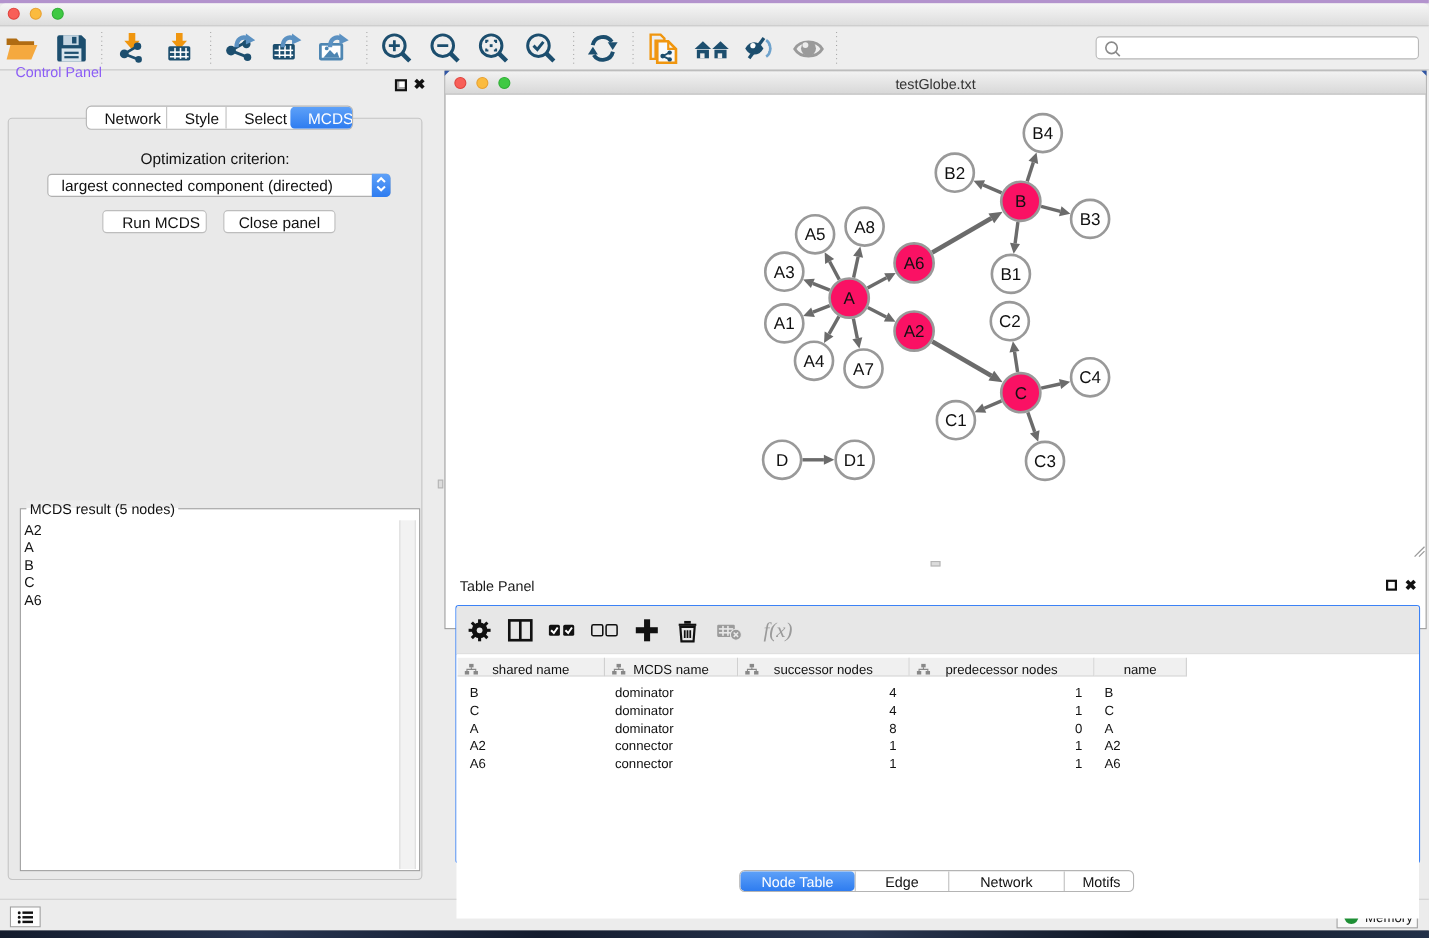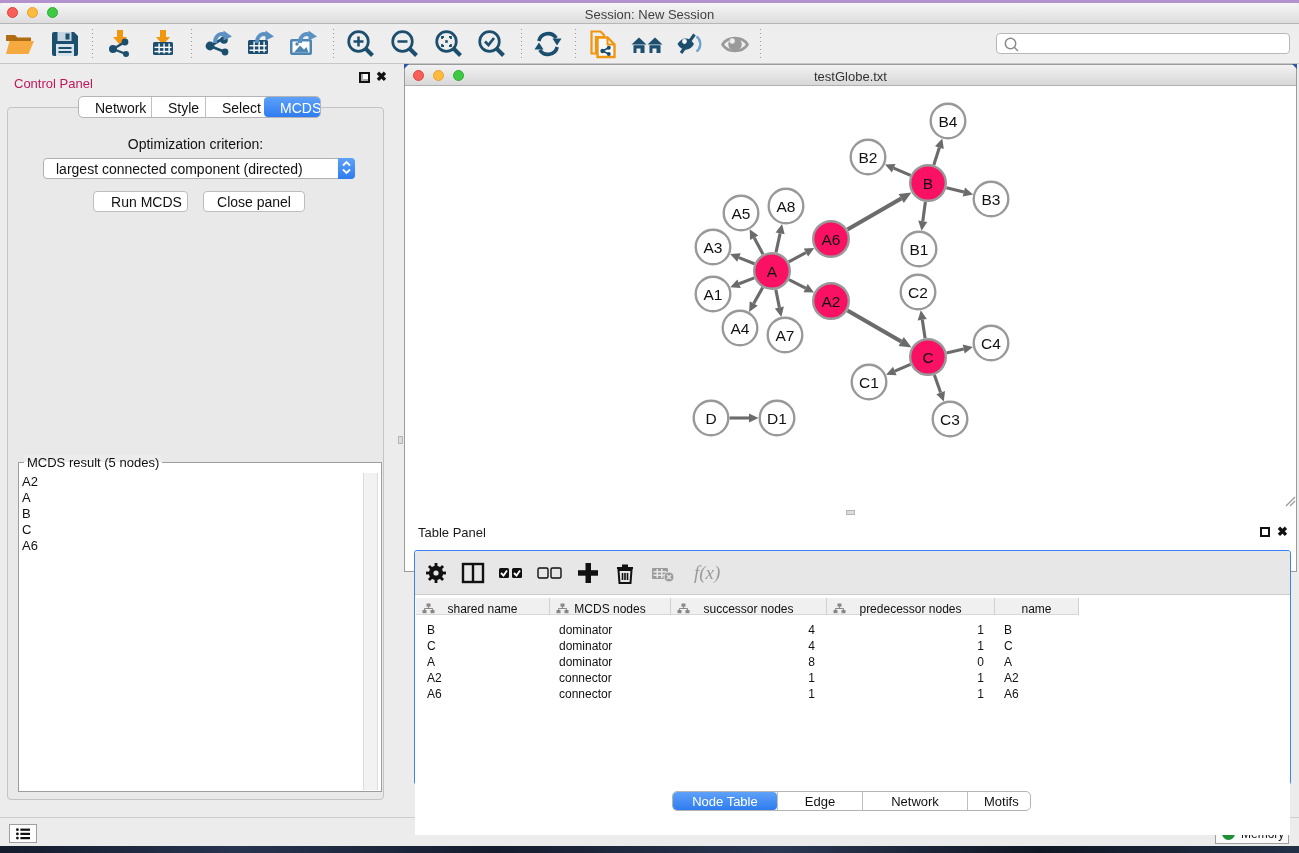--- a/index.html
+++ b/index.html
@@ -15,21 +15,21 @@
 #titlebar .tl { position:absolute; border-radius:50%; width:11px; height:11px; top:4px; }
 #title-text { width:100%; text-align:center; top:4px; font-size:13px; color:#404040; }
 
 #toolbar { left:0; top:25px; width:1299px; height:39px; background:#eeeeee; border-bottom:1px solid #c6c6c6; }
 .sep { position:absolute; top:4px; height:30px; width:1px;
   background-image:linear-gradient(#9a9a9a 1px, transparent 1px); background-size:1px 4px; }
 .ticon { position:absolute; top:3px; width:32px; height:32px; }
 #searchbox { left:996px; top:8px; width:294px; height:21px; background:#ffffff;
   border:1px solid #b8b8b8; border-radius:4px; }
 
-#cp-title { left:14px; top:76px; font-size:13px; color:#be185d; }
+#cp-title { left:14px; top:58px; font-size:13px; color:#8b5cf6; }
 #cp-sq { left:359px; top:72px; width:11px; height:11px; border:2px solid #111; background:#fff; box-shadow:2px -2px 0 #aaa inset; }
 #cp-x { left:376px; top:69px; font-size:13px; font-weight:bold; color:#111; }
 #cp-inner { left:7px; top:107px; width:377px; height:693px; background:#e9e9e9;
   border:1px solid #c4c4c4; border-radius:4px; }
 .tabs { display:flex; border:1px solid #b4b4b4; border-radius:5px; background:#fff; overflow:hidden; }
 .tab { font-size:14px; color:#111; text-align:center; padding:3px 16px; border-left:1px solid #c0c0c0; }
 .tab:first-child { border-left:none; }
 .tab.sel { background:linear-gradient(#5ea1f8,#2e7cf0); color:#fff; border-left:none; border-radius:4px; }
 #cp-tabs { left:78px; top:96px; width:243px; height:22px; }
 #cp-tabs .tab:nth-child(1){width:72px;} #cp-tabs .tab:nth-child(2){width:54px;}
@@ -81,21 +81,20 @@
 #bot-tabs .tab { font-size:13px; padding-top:2px; }
 #bot-tabs .tab:nth-child(1){width:112px;} #bot-tabs .tab:nth-child(2){width:91px;}
 #bot-tabs .tab:nth-child(3){width:113px;} #bot-tabs .tab:nth-child(4){width:63px;}
 </style></head>
 <body>
 <div class="abs" id="wall-top"></div>
 <div class="abs" id="titlebar">
   <div class="tl" style="left:7px;background:#f85f58;border:1px solid #e0443e;"></div>
   <div class="tl" style="left:27px;background:#fbbb3f;border:1px solid #e8a131;"></div>
   <div class="tl" style="left:47px;background:#3fc943;border:1px solid #2fae35;"></div>
-  <div class="abs" id="title-text">Session: New Session</div>
 </div>
 <div class="abs" id="toolbar">
   <svg class="ticon" style="left:4px" width="32" height="32" viewBox="0 0 32 32">
       <path d="M2 26 L2 7 L11 7 L13.5 9.5 L27 9.5 L27 13 L2 13 Z" fill="#b06c12"></path>
       <path d="M5.5 13 L30 13 L24.5 26 L2 26 Z" fill="#f5a93f"></path>
     </svg>
   <svg class="ticon" style="left:49px" width="32" height="32" viewBox="0 0 32 32">
       <path d="M3 6 Q3 4 5 4 L25 4 L29 8 L29 26 Q29 28 27 28 L5 28 Q3 28 3 26 Z" fill="#1c4e6e"></path>
       <rect x="8.5" y="4" width="14" height="9" fill="#c5d6e2"></rect>
       <rect x="16.5" y="5.5" width="4" height="6" fill="#1c4e6e"></rect>
@@ -429,21 +428,21 @@
         </svg>
         <div class="ht">shared name</div>
       </div>
     <div class="hrow" style="left:135px;width:121px">
         <svg width="13" height="11" viewBox="0 0 13 11" style="position:absolute;left:6px;top:5px">
           <rect x="4.5" y="0.5" width="4" height="3.2" fill="#888"></rect>
           <rect x="0.5" y="7" width="4" height="3.2" fill="#888"></rect>
           <rect x="8.5" y="7" width="4" height="3.2" fill="#888"></rect>
           <path d="M6.5 3.5 L6.5 5.5 M2.5 7 L2.5 5.5 L10.5 5.5 L10.5 7" stroke="#888" fill="none" stroke-width="1"></path>
         </svg>
-        <div class="ht">MCDS nodes</div>
+        <div class="ht">MCDS name</div>
       </div>
     <div class="hrow" style="left:256px;width:156px">
         <svg width="13" height="11" viewBox="0 0 13 11" style="position:absolute;left:6px;top:5px">
           <rect x="4.5" y="0.5" width="4" height="3.2" fill="#888"></rect>
           <rect x="0.5" y="7" width="4" height="3.2" fill="#888"></rect>
           <rect x="8.5" y="7" width="4" height="3.2" fill="#888"></rect>
           <path d="M6.5 3.5 L6.5 5.5 M2.5 7 L2.5 5.5 L10.5 5.5 L10.5 7" stroke="#888" fill="none" stroke-width="1"></path>
         </svg>
         <div class="ht">successor nodes</div>
       </div>

